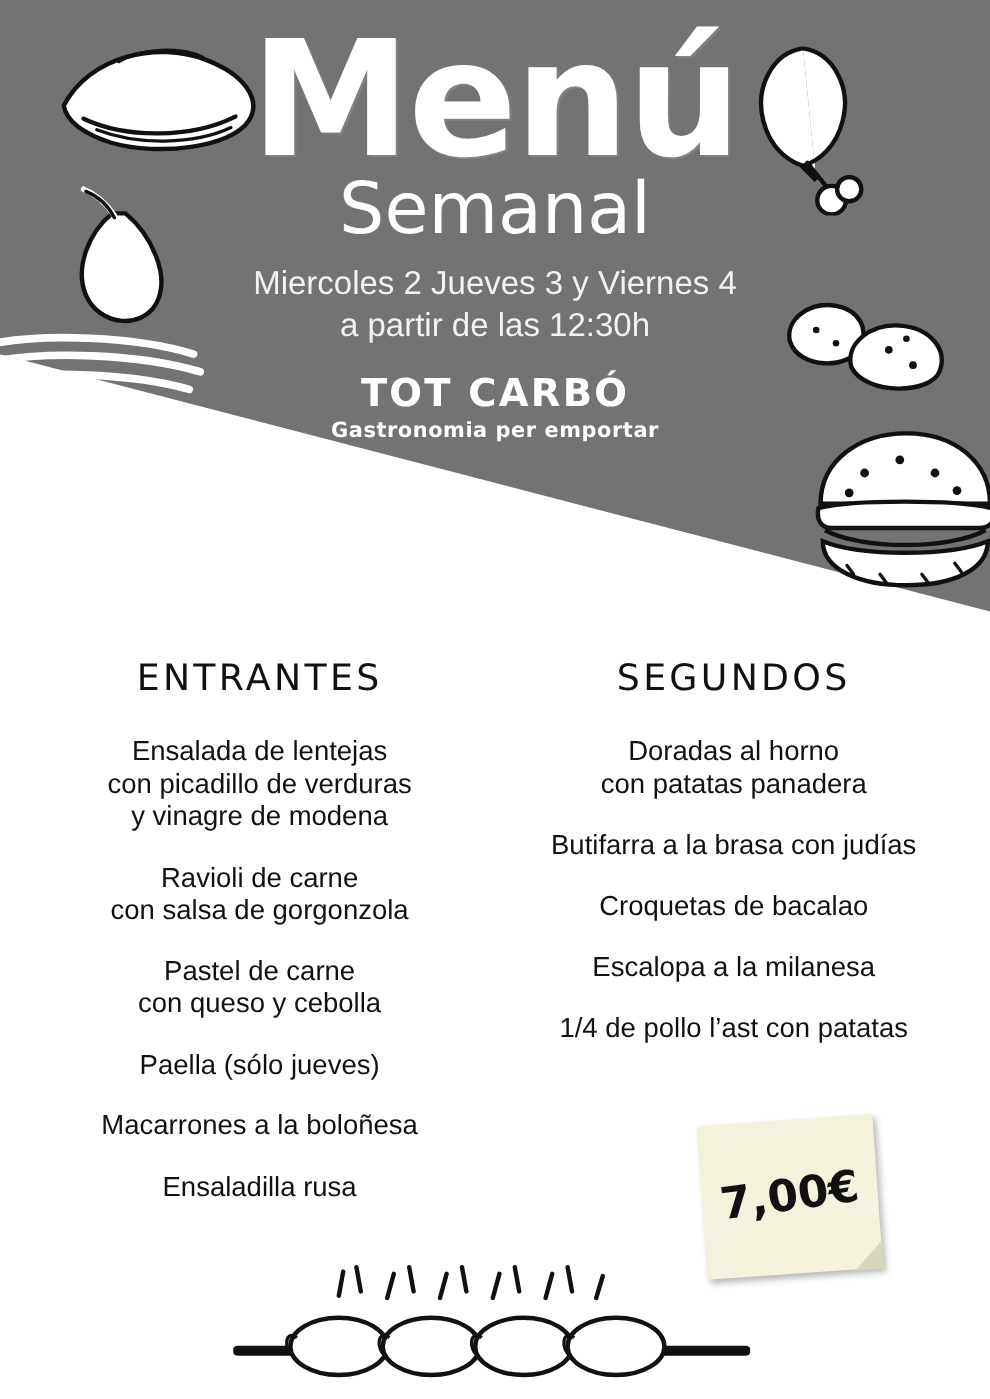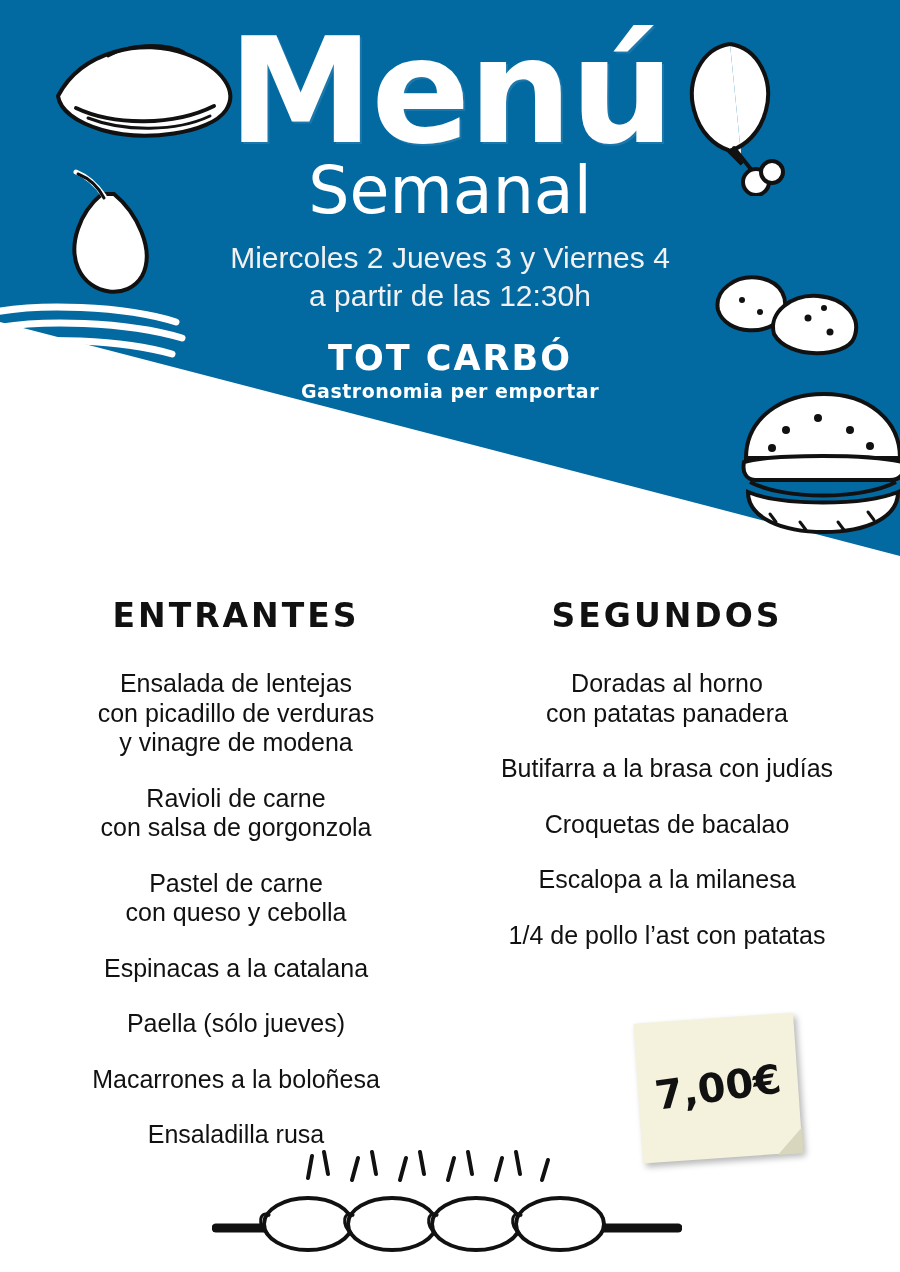--- a/index.html
+++ b/index.html
@@ -7,21 +7,21 @@
     padding: 0;
     background: #ffffff;
   }
   body {
     font-family: "Liberation Sans", sans-serif;
   }
   #poster {
     position: relative;
     width: 900px;
     height: 1272px;
-    background: #0369a1;
+    background: #737373;
     overflow: hidden;
   }
 
   
   .white-body {
     position: absolute;
     left: 0;
     top: 0;
     width: 900px;
     height: 1272px;
@@ -92,21 +92,21 @@
     flex: 1 1 50%;
     text-align: center;
     padding: 0 18px;
     box-sizing: border-box;
   }
   .col-left  { padding-left: 40px; }
   .col-right { padding-right: 34px; }
 
   .col-heading {
     font-family: "DejaVu Sans", sans-serif;
-    font-weight: bold;
+    font-weight: normal;
     font-size: 33px;
     letter-spacing: 3px;
     margin-bottom: 34px;
   }
   .dish {
     font-size: 25px;
     line-height: 1.18;
     margin-bottom: 26px;
     white-space: pre-line;
   }
@@ -228,21 +228,20 @@
 
     <div class="col col-left">
       <div class="col-heading">ENTRANTES</div>
       <div class="dish">Ensalada de lentejas
 con picadillo de verduras
 y vinagre de modena</div>
       <div class="dish">Ravioli de carne
 con salsa de gorgonzola</div>
       <div class="dish">Pastel de carne
 con queso y cebolla</div>
-      <div class="dish">Espinacas a la catalana</div>
       <div class="dish">Paella (sólo jueves)</div>
       <div class="dish">Macarrones a la boloñesa</div>
       <div class="dish">Ensaladilla rusa</div>
     </div>
 
     <div class="col col-right">
       <div class="col-heading">SEGUNDOS</div>
       <div class="dish">Doradas al horno
 con patatas panadera</div>
       <div class="dish">Butifarra a la brasa con judías</div>

